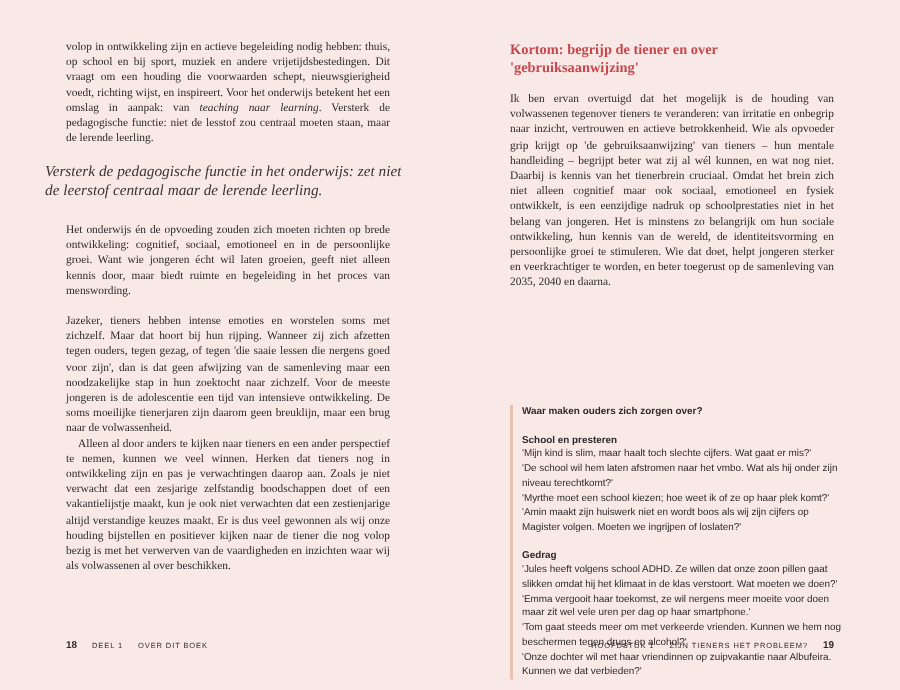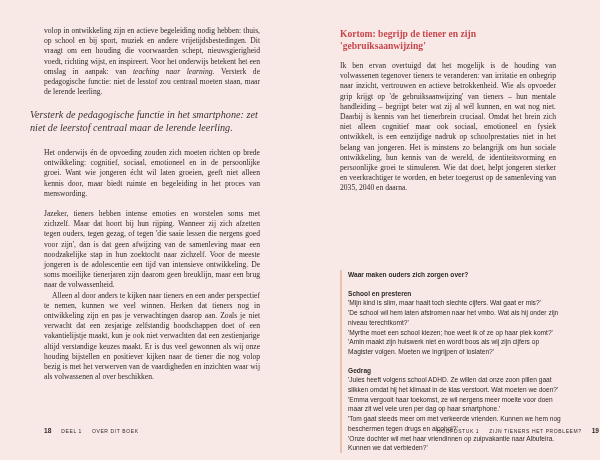--- a/index.html
+++ b/index.html
@@ -1,17 +1,17 @@
 <!DOCTYPE html>
 <html><head>
 <meta charset="utf-8">
 <style>
   html, body { margin:0; padding:0; }
   body { width:600px; height:460px; background:#f8e9e6; overflow:hidden; position:relative; font-family:"Liberation Serif", serif; color:#2e2a2a; }
-  .page { position:absolute; top:0; height:372px;padding-left:43px; }
+  .page { position:absolute; top:0; height:372px; }
   .left { left:0; width:300px; }
   .right { left:300px; width:300px; }
   .col-left { position:absolute; left:44px; width:216px; }
   .col-right { position:absolute; left:40px; width:216px; }
   p { margin:0; font-size:7.6px; line-height:10.2px; text-align:justify; hyphens:auto; }
   p.indent { text-indent:8px; }
   .quote-pull { position:absolute; left:30px; top:108px; width:240px; font-style:italic; font-size:10.2px; line-height:13.2px; color:#3a3434; }
   .heading-red { font-size:9.6px; color:#c8474d; margin:0; line-height:12px; }
   .box { position:absolute; left:40px; top:270px; width:218px; border-left:2px solid #e9c1b1; padding-left:6px; font-family:"Liberation Sans", sans-serif; font-size:6.6px; line-height:9.7px; color:#2e2a2a; }
   .box .h { font-weight:bold; }
@@ -22,41 +22,41 @@
   em { font-style:italic; }
 </style>
 </head>
 <body>
 
 <div class="page left">
   <div class="col-left" style="top:26px;">
     <p><span>volop in ontwikkeling zijn en actieve begeleiding nodig hebben: thuis, op school en bij sport, muziek en andere vrijetijdsbestedingen. Dit vraagt om een houding die voorwaarden schept, nieuwsgierigheid voedt, richting wijst, en inspireert. Voor het onderwijs betekent het een omslag in aanpak: van </span><em>teaching naar learning</em><span>. Versterk de pedagogische functie: niet de lesstof zou centraal moeten staan, maar de lerende leerling.</span></p>
   </div>
 
-  <div class="quote-pull">Versterk de pedagogische functie in het smartphone: zet niet de leerstof centraal maar de lerende leerling.</div>
+  <div class="quote-pull">Versterk de pedagogische functie in het onderwijs: zet niet de leerstof centraal maar de lerende leerling.</div>
 
   <div class="col-left" style="top:148px;">
     <p>Het onderwijs én de opvoeding zouden zich moeten richten op brede ontwikkeling: cognitief, sociaal, emotioneel en in de persoonlijke groei. Want wie jongeren écht wil laten groeien, geeft niet alleen kennis door, maar biedt ruimte en begeleiding in het proces van menswording.</p>
     <div style="height:10px"></div>
     <p>Jazeker, tieners hebben intense emoties en worstelen soms met zichzelf. Maar dat hoort bij hun rijping. Wanneer zij zich afzetten tegen ouders, tegen gezag, of tegen 'die saaie lessen die nergens goed voor zijn', dan is dat geen afwijzing van de samenleving maar een noodzakelijke stap in hun zoektocht naar zichzelf. Voor de meeste jongeren is de adolescentie een tijd van intensieve ontwikkeling. De soms moeilijke tienerjaren zijn daarom geen breuklijn, maar een brug naar de volwassenheid.</p>
     <p class="indent">Alleen al door anders te kijken naar tieners en een ander perspectief te nemen, kunnen we veel winnen. Herken dat tieners nog in ontwikkeling zijn en pas je verwachtingen daarop aan. Zoals je niet verwacht dat een zesjarige zelfstandig boodschappen doet of een vakantielijstje maakt, kun je ook niet verwachten dat een zestienjarige altijd verstandige keuzes maakt. Er is dus veel gewonnen als wij onze houding bijstellen en positiever kijken naar de tiener die nog volop bezig is met het verwerven van de vaardigheden en inzichten waar wij als volwassenen al over beschikken.</p>
   </div>
 
   <div class="footer" style="left:44px;">
     <span class="num">18</span>
     <span class="gutter"></span>
     <span>Deel 1</span>
     <span class="gutter"></span>
     <span>Over dit boek</span>
   </div>
 </div>
 
 <div class="page right">
   <div class="col-right" style="top:28px;">
-    <h2 class="heading-red">Kortom: begrijp de tiener en zijn 'gebruiksaanwijzing'</h2>
+    <h2 class="heading-red">Kortom: begrijp de tiener en over 'gebruiksaanwijzing'</h2>
     <div style="height:9px"></div>
     <p>Ik ben ervan overtuigd dat het mogelijk is de houding van volwassenen tegenover tieners te veranderen: van irritatie en onbegrip naar inzicht, vertrouwen en actieve betrokkenheid. Wie als opvoeder grip krijgt op 'de gebruiksaanwijzing' van tieners – hun mentale handleiding – begrijpt beter wat zij al wél kunnen, en wat nog niet. Daarbij is kennis van het tienerbrein cruciaal. Omdat het brein zich niet alleen cognitief maar ook sociaal, emotioneel en fysiek ontwikkelt, is een eenzijdige nadruk op schoolprestaties niet in het belang van jongeren. Het is minstens zo belangrijk om hun sociale ontwikkeling, hun kennis van de wereld, de identiteitsvorming en persoonlijke groei te stimuleren. Wie dat doet, helpt jongeren sterker en veerkrachtiger te worden, en beter toegerust op de samenleving van 2035, 2040 en daarna.</p>
   </div>
 
   <div class="box">
     <div class="h">Waar maken ouders zich zorgen over?</div>
     <div class="gap"></div>
     <div class="h">School en presteren</div>
     <div>'Mijn kind is slim, maar haalt toch slechte cijfers. Wat gaat er mis?'</div>
     <div>'De school wil hem laten afstromen naar het vmbo. Wat als hij onder zijn niveau terechtkomt?'</div>

